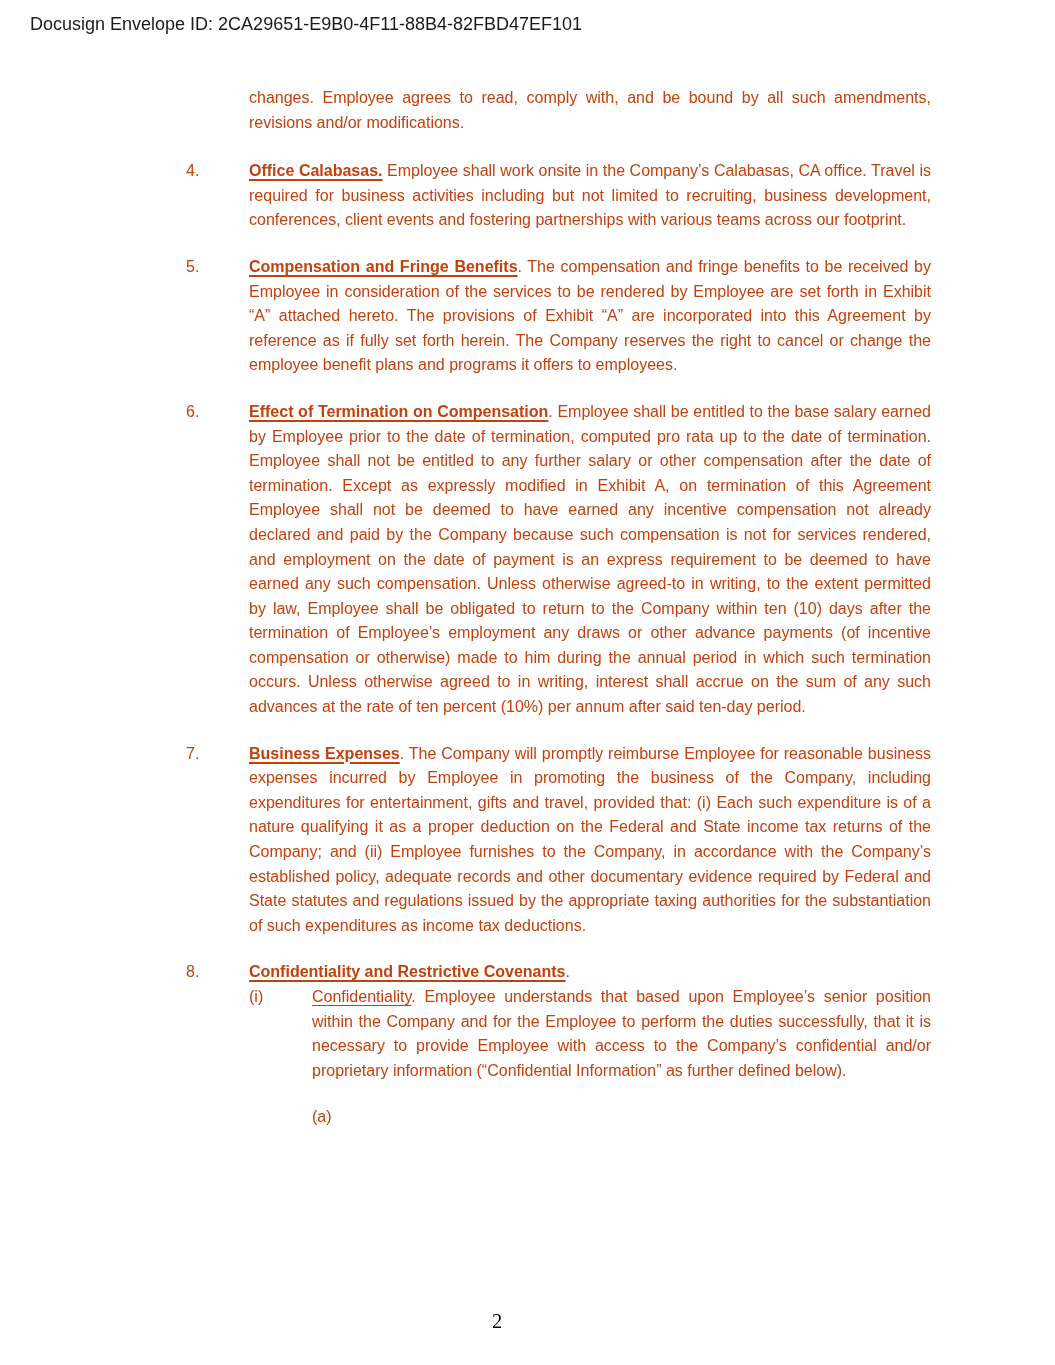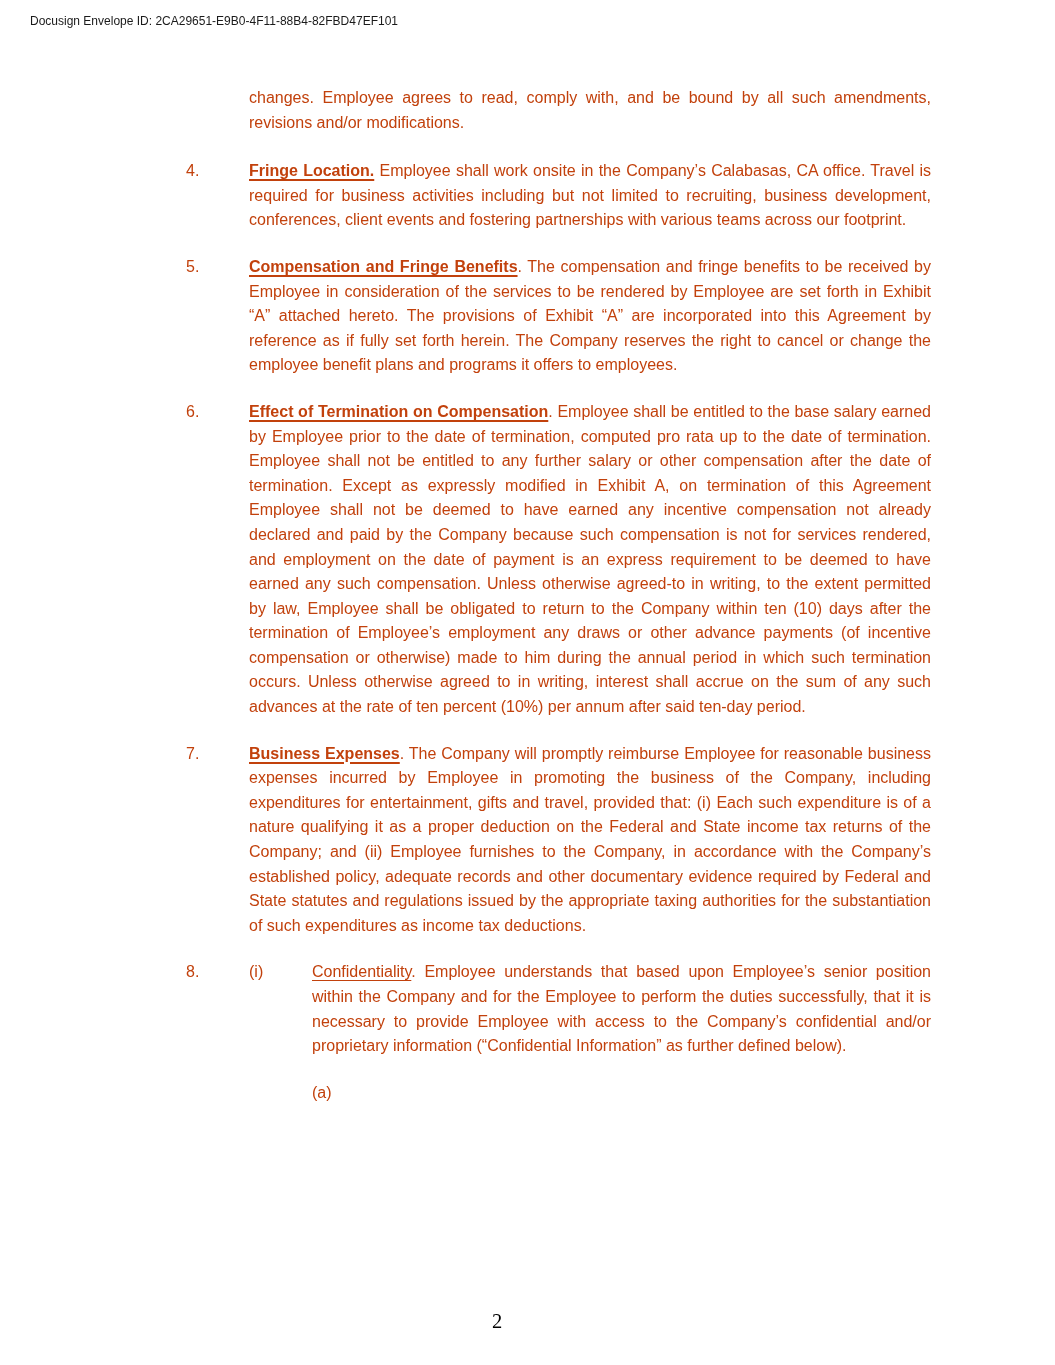--- a/index.html
+++ b/index.html
@@ -13,21 +13,21 @@
     height: 1365px;
     background: #ffffff;
     color: #000000;
     overflow: hidden;
   }
   .envelope {
     position: absolute;
     left: 30px;
     top: 14px;
     font-family: "Liberation Sans", sans-serif;
-    font-size: 12px;
+    font-size: 18px;
     color: #1a1a1a;
     white-space: nowrap;
   }
   .content {
     position: absolute;
     left: 186px;
     top: 86px;
     width: 745px;
     font-family: Liberation Sans, sans-serif;
     font-size: 16px;
@@ -100,41 +100,42 @@
 <div class="page">
 
   <div class="envelope">Docusign Envelope ID: 2CA29651-E9B0-4F11-88B4-82FBD47EF101</div>
 
   <div class="content">
 
     <p class="cont">changes.  Employee agrees to read, comply with, and be bound by all such amendments, revisions and/or modifications.</p>
 
     <div class="item">
       <div class="num">4.</div>
-      <div class="text"><span class="hd">Fringe Location.</span><span></span><span>  Employee shall work onsite in the Company’s Calabasas, CA office. Travel is required for business activities including but not limited to recruiting, business development, conferences, client events and fostering partnerships with various teams across our footprint.</span></div>
+      <div class="text"><span class="hd">Office Calabasas.</span><span></span><span>  Employee shall work onsite in the Company’s Calabasas, CA office. Travel is required for business activities including but not limited to recruiting, business development, conferences, client events and fostering partnerships with various teams across our footprint.</span></div>
     </div>
 
     <div class="item">
       <div class="num">5.</div>
       <div class="text"><span class="hd">Compensation and Fringe Benefits</span><span>.</span><span>  The compensation and fringe benefits to be received by Employee in consideration of the services to be rendered by Employee are set forth in Exhibit “A” attached hereto.  The provisions of Exhibit “A” are incorporated into this Agreement by reference as if fully set forth herein.  The Company reserves the right to cancel or change the employee benefit plans and programs it offers to employees.</span></div>
     </div>
 
     <div class="item">
       <div class="num">6.</div>
       <div class="text"><span class="hd">Effect of Termination on Compensation</span><span>.</span><span>  Employee shall be entitled to the base salary earned by Employee prior to the date of termination, computed pro rata up to the date of termination.  Employee shall not be entitled to any further salary or other compensation after the date of termination.  Except as expressly modified in Exhibit A, on termination of this Agreement Employee shall not be deemed to have earned any incentive compensation not already declared and paid by the Company because such compensation is not for services rendered, and employment on the date of payment is an express requirement to be deemed to have earned any such compensation.  Unless otherwise agreed-to in writing, to the extent permitted by law, Employee shall be obligated to return to the Company within ten (10) days after the termination of Employee’s employment any draws or other advance payments (of incentive compensation or otherwise) made to him during the annual period in which such termination occurs.  Unless otherwise agreed to in writing, interest shall accrue on the sum of any such advances at the rate of ten percent (10%) per annum after said ten-day period.</span></div>
     </div>
 
     <div class="item">
       <div class="num">7.</div>
       <div class="text"><span class="hd">Business Expenses</span><span>.</span><span>  The Company will promptly reimburse Employee for reasonable business expenses incurred by Employee in promoting the business of the Company, including expenditures for entertainment, gifts and travel, provided that:  (i) Each such expenditure is of a nature qualifying it as a proper deduction on the Federal and State income tax returns of the Company; and (ii) Employee furnishes to the Company, in accordance with the Company’s established policy, adequate records and other documentary evidence required by Federal and State statutes and regulations issued by the appropriate taxing authorities for the substantiation of such expenditures as income tax deductions.</span></div>
     </div>
 
     <div class="item">
       <div class="num">8.</div>
       <div class="text">
+        <div><span class="hd">Confidentiality and Restrictive Covenants</span><span>.</span></div>
         <div class="sub">
           <div class="snum">(i)</div>
           <div class="stext"><span class="ul">Confidentiality</span><span>.</span><span>  Employee understands that based upon Employee’s senior position within the Company and for the Employee to perform the duties successfully, that it is necessary to provide Employee with access to the Company’s confidential and/or proprietary information (“Confidential Information” as further defined below).</span></div>
         </div>
       </div>
     </div>
 
     <div class="item suba">
       <div class="anum">(a)</div>
     </div>

